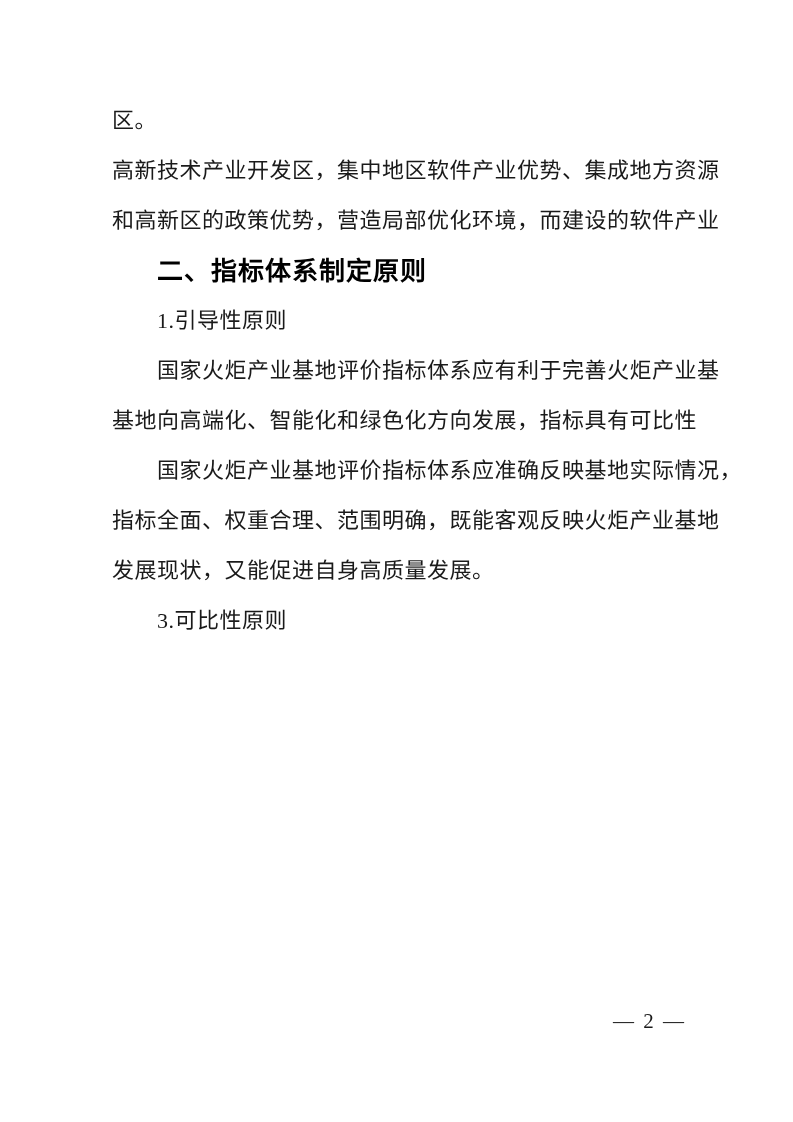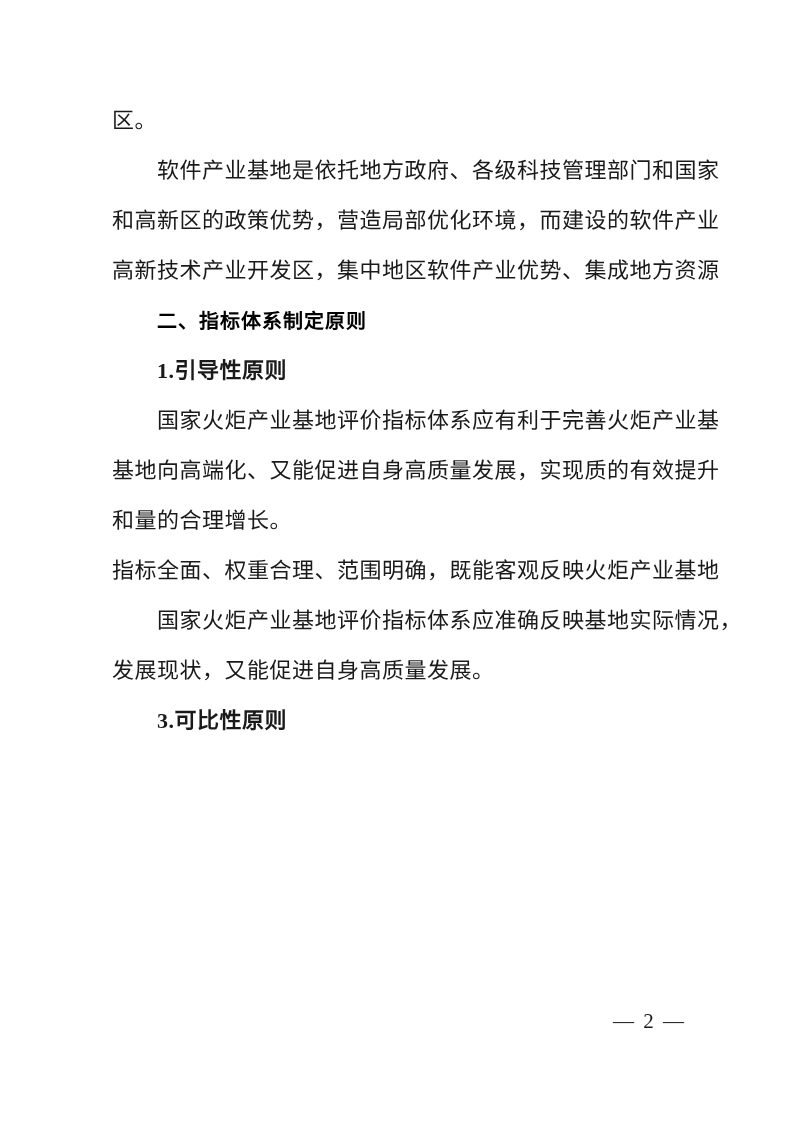--- a/index.html
+++ b/index.html
@@ -48,30 +48,30 @@
 
   
   .indent {
     text-indent: 45px;
   }
 
   
   .heading {
     font-family: "Liberation Sans", "DejaVu Sans", sans-serif;
     font-weight: 700;
-    font-size: 20px;
+    font-size: 26px;
     letter-spacing: 1px;
     text-indent: 45px;
     color: #000000;
   }
 
   
   .subheading {
     text-indent: 45px;
-    font-weight: 700;
+    font-weight: 400;
     color: #1a1a1a;
   }
 
   .footer {
     position: absolute;
     left: 0;
     right: 107px;
     top: 1006px;
     text-align: right;
     font-size: 21px;
@@ -84,35 +84,33 @@
 </style>
 </head>
 <body>
 
 <div class="page">
 
   <div class="content">
 
     <div class="line body-line">区。</div>
 
-    <div class="line body-line indent">软件产业基地是依托地方政府、各级科技管理部门和国家</div>
+    <div class="line body-line">高新技术产业开发区，集中地区软件产业优势、集成地方资源</div>
     <div class="line body-line">和高新区的政策优势，营造局部优化环境，而建设的软件产业</div>
-    <div class="line body-line">高新技术产业开发区，集中地区软件产业优势、集成地方资源</div>
 
     <div class="line heading">二、指标体系制定原则</div>
 
     <div class="line body-line subheading">1.引导性原则</div>
 
     <div class="line body-line indent">国家火炬产业基地评价指标体系应有利于完善火炬产业基</div>
-    <div class="line body-line">基地向高端化、又能促进自身高质量发展，实现质的有效提升</div>
-    <div class="line body-line">和量的合理增长。</div>
+    <div class="line body-line">基地向高端化、智能化和绿色化方向发展，指标具有可比性</div>
 
 
+    <div class="line body-line indent">国家火炬产业基地评价指标体系应准确反映基地实际情况，</div>
     <div class="line body-line">指标全面、权重合理、范围明确，既能客观反映火炬产业基地</div>
-    <div class="line body-line indent">国家火炬产业基地评价指标体系应准确反映基地实际情况，</div>
     <div class="line body-line">发展现状，又能促进自身高质量发展。</div>
 
     <div class="line body-line subheading">3.可比性原则</div>
 
 
   </div>
 
   <div class="footer">— 2 —</div>
 
 </div>

